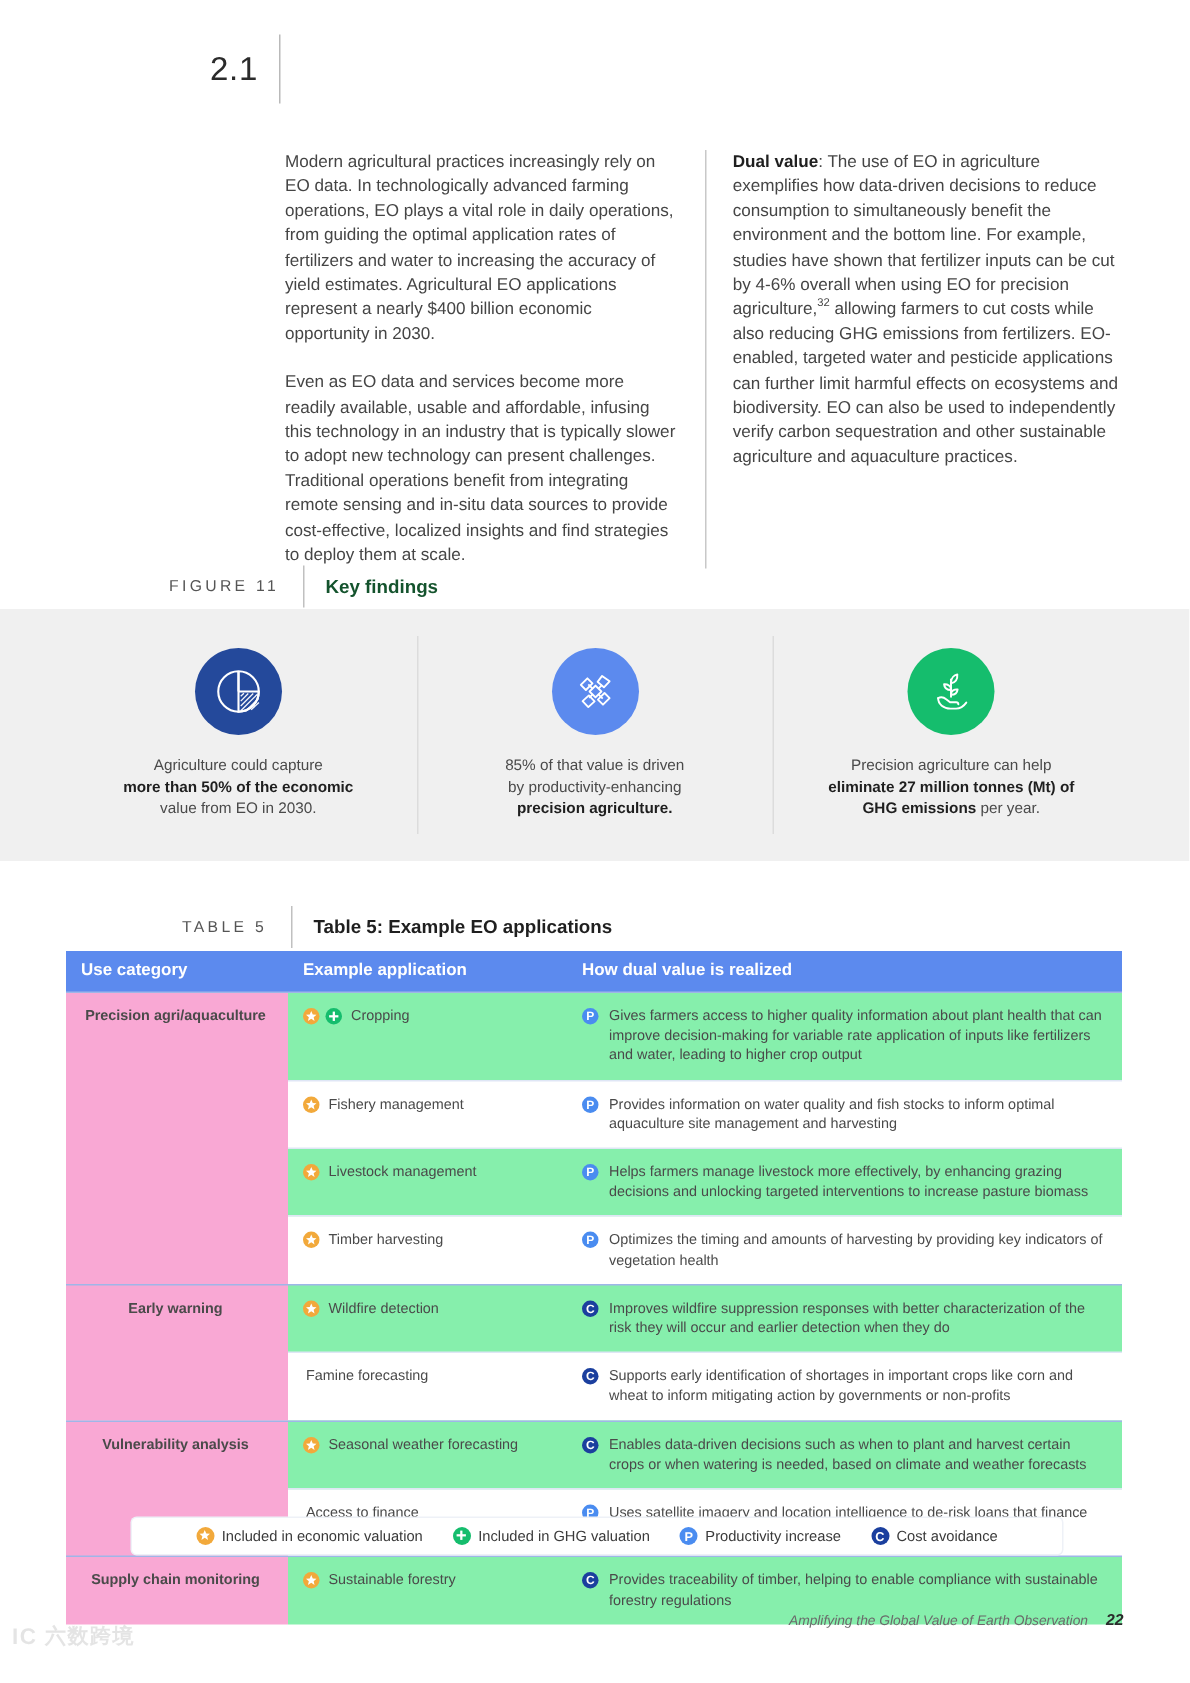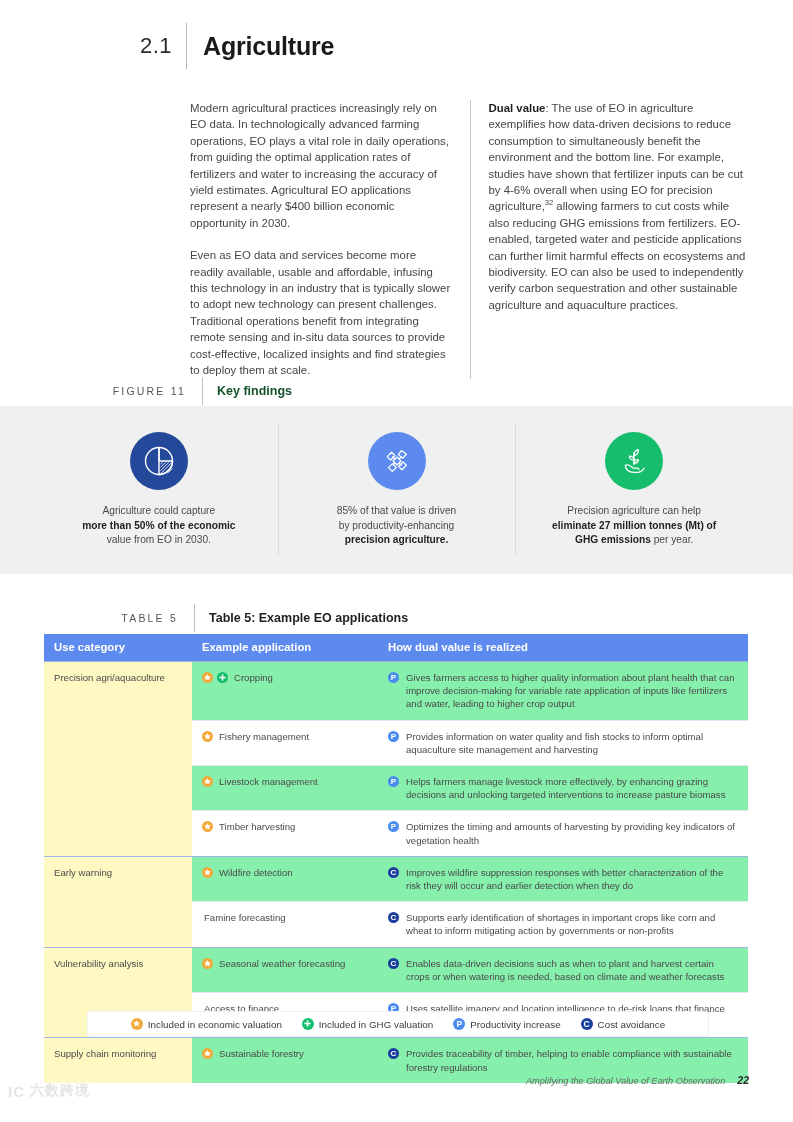--- a/index.html
+++ b/index.html
@@ -195,27 +195,28 @@
   .c3 { width: 370px; }
 
   table.eo td {
     font-size: 9.6px;
     line-height: 13.2px;
     color: #4a4a4a;
     vertical-align: top;
     padding: 9px 12px 9px 10px;
   }
   td.cat {
-    background: #fef9c3;
+    background: #f9a8d4;
     font-size: 11px;
-    font-weight: normal;
+    font-weight: bold;
     color: #1f1f1f;
     line-height: 14px;
     padding-top: 10px;
     border-bottom: none;
+    text-align: center;
   }
   tr.shaded td.app, tr.shaded td.val { background: #86efac; }
   tr.plain  td.app, tr.plain  td.val { background: #ffffff; }
   td.app { white-space: normal; }
   .app-inner { display: flex; align-items: flex-start; gap: 4px; }
   .app-label { padding-left: 2px; }
   .val-inner { display: flex; align-items: flex-start; gap: 7px; }
   tr.grp-start td { border-top: 1px solid #9fb6e8; }
   tr.sep td.app, tr.sep td.val { border-top: 1px solid #dfe6f5; }
 
@@ -298,21 +299,20 @@
     letter-spacing: 1px;
   }
   .watermark .wm-mark { font-size: 15px; }
 </style>
 </head>
 <body>
 
 <div class="section-head">
   <div class="section-num">2.1</div>
   <div class="section-rule"></div>
-  <div class="section-title">Agriculture</div>
 </div>
 
 <div class="cols">
   <div class="col-left">
     <p>Modern agricultural practices increasingly rely on EO data. In technologically advanced farming operations, EO plays a vital role in daily operations, from guiding the optimal application rates of fertilizers and water to increasing the accuracy of yield estimates. Agricultural EO applications represent a nearly $400 billion economic opportunity in 2030.</p>
     <p>Even as EO data and services become more readily available, usable and affordable, infusing this technology in an industry that is typically slower to adopt new technology can present challenges. Traditional operations benefit from integrating remote sensing and in-situ data sources to provide cost-effective, localized insights and find strategies to deploy them at scale.</p>
   </div>
   <div class="col-div"></div>
   <div class="col-right">
     <p><b>Dual value</b><span>: The use of EO in agriculture exemplifies how data-driven decisions to reduce consumption to simultaneously benefit the environment and the bottom line. For example, studies have shown that fertilizer inputs can be cut by 4-6% overall when using EO for precision agriculture,</span><sup>32</sup><span> allowing farmers to cut costs while also reducing GHG emissions from fertilizers. EO-enabled, targeted water and pesticide applications can further limit harmful effects on ecosystems and biodiversity. EO can also be used to independently verify carbon sequestration and other sustainable agriculture and aquaculture practices.</span></p>

